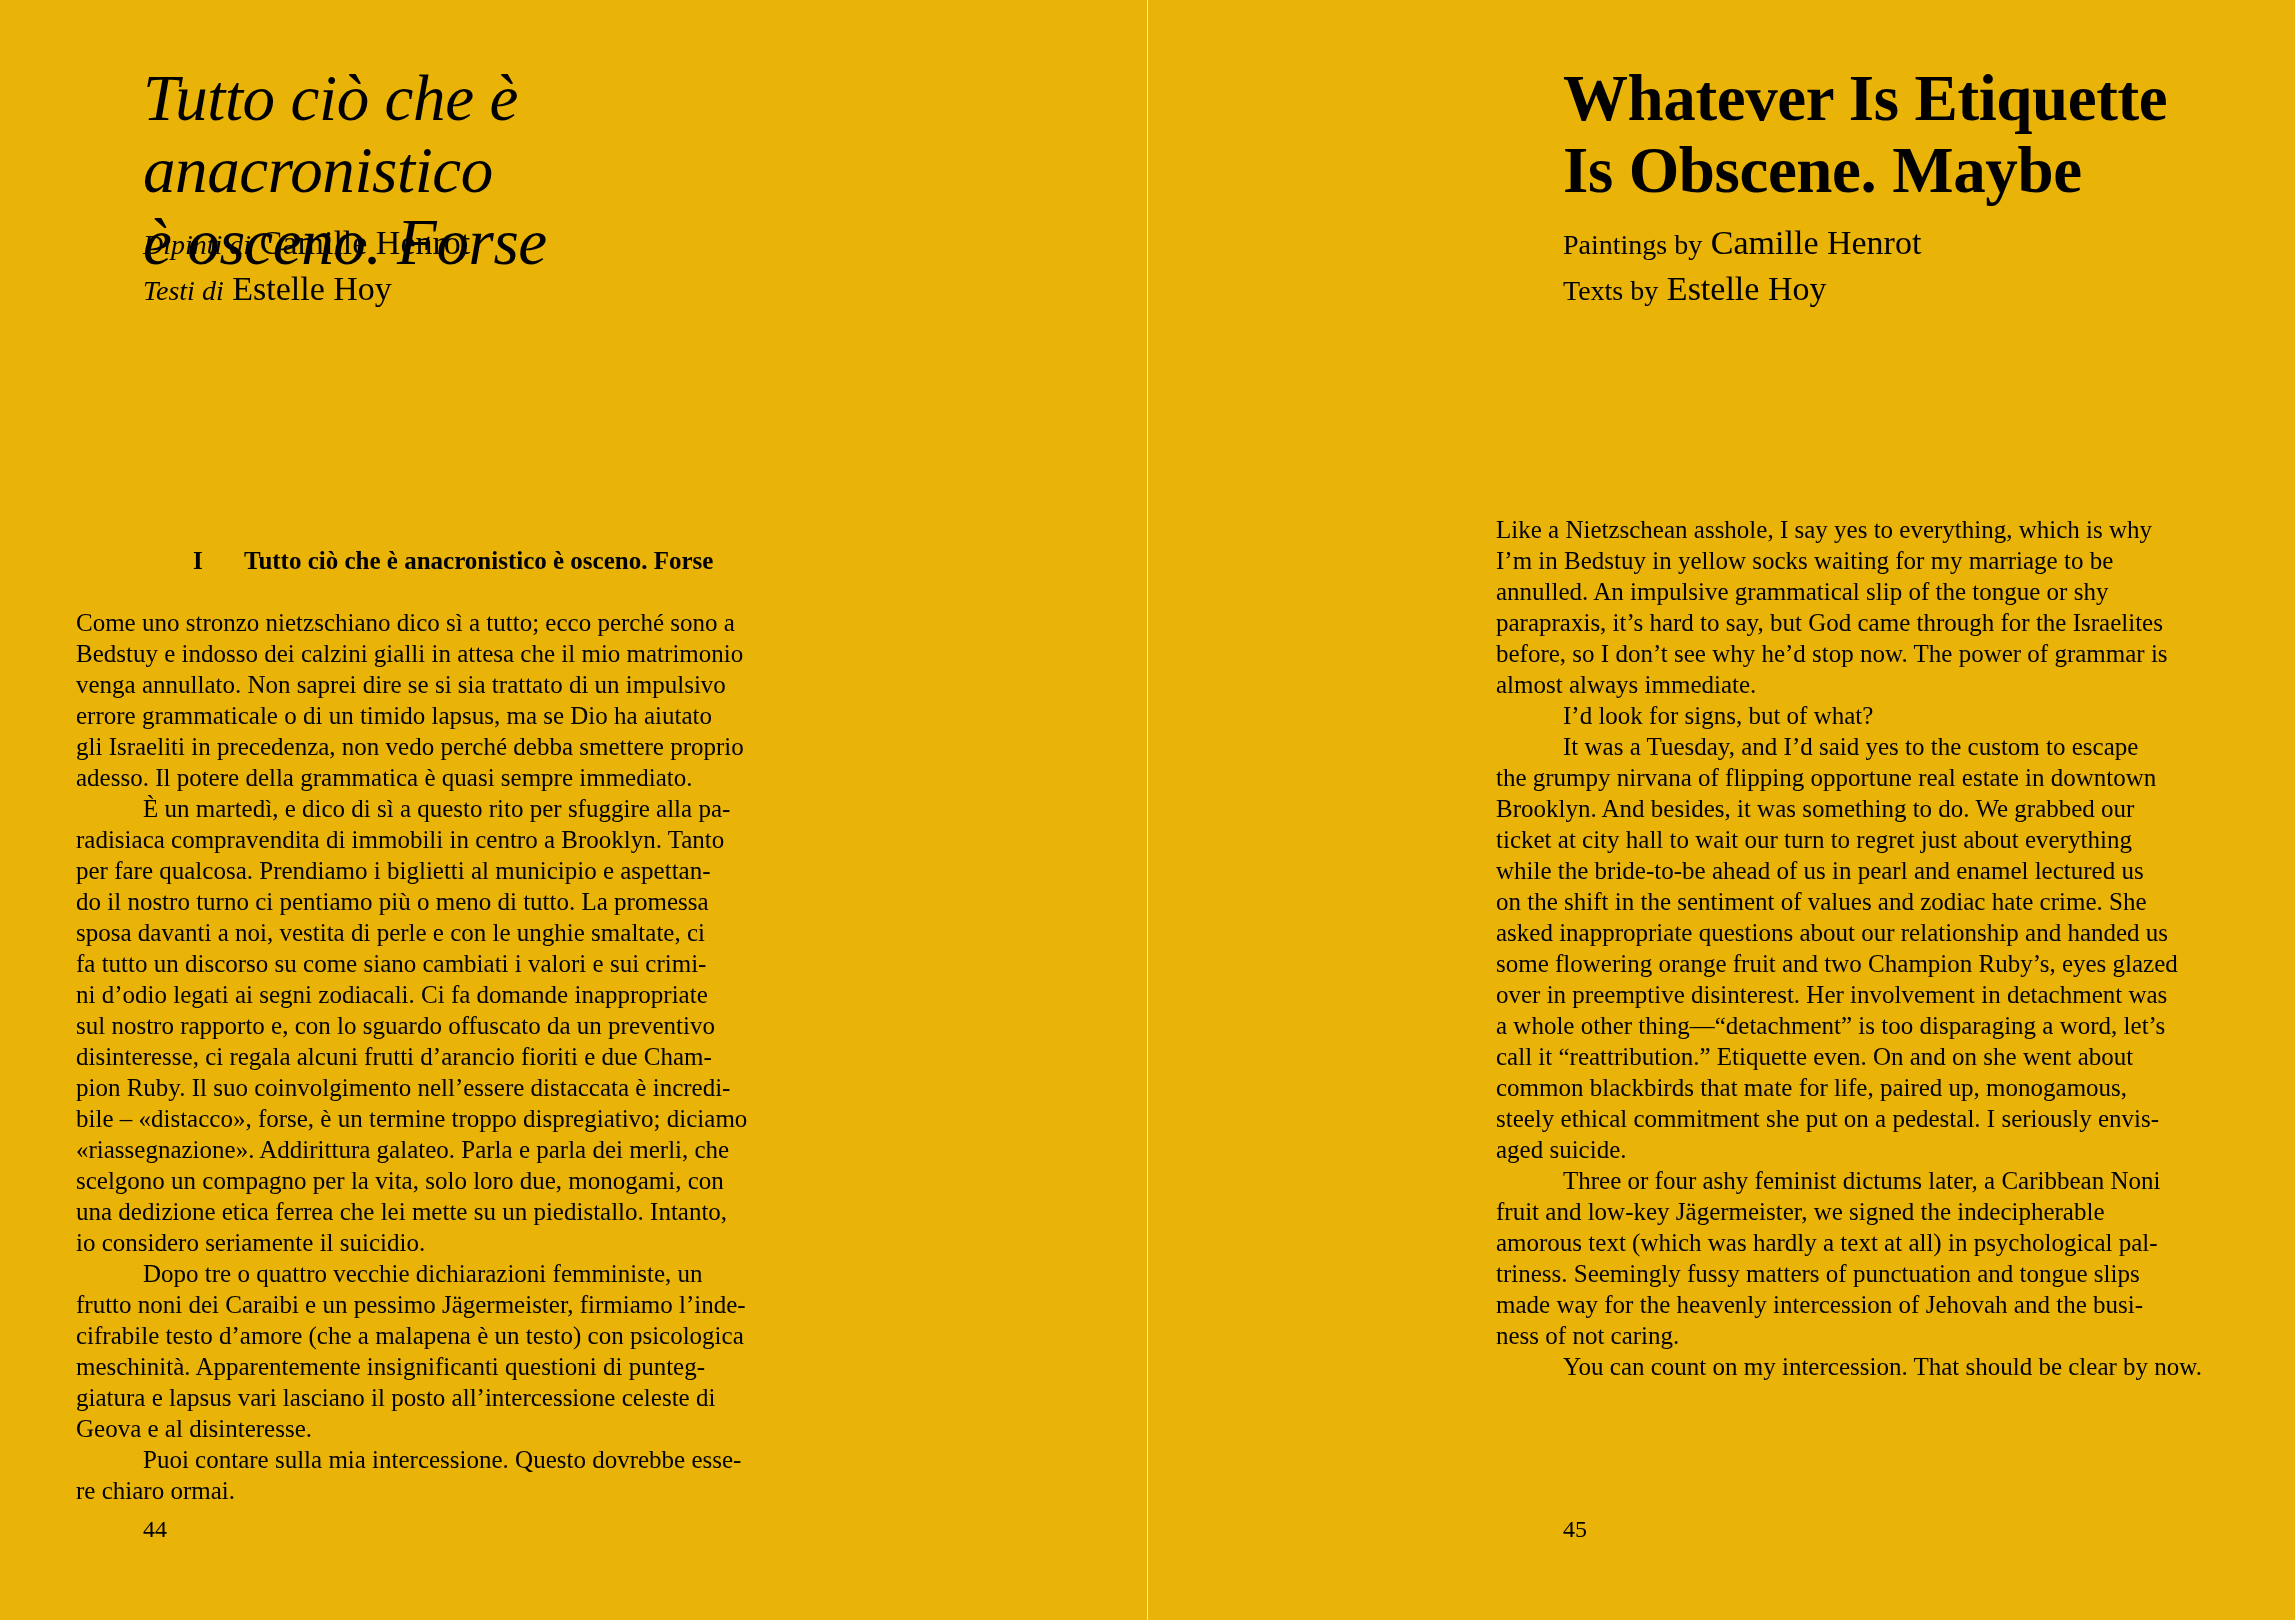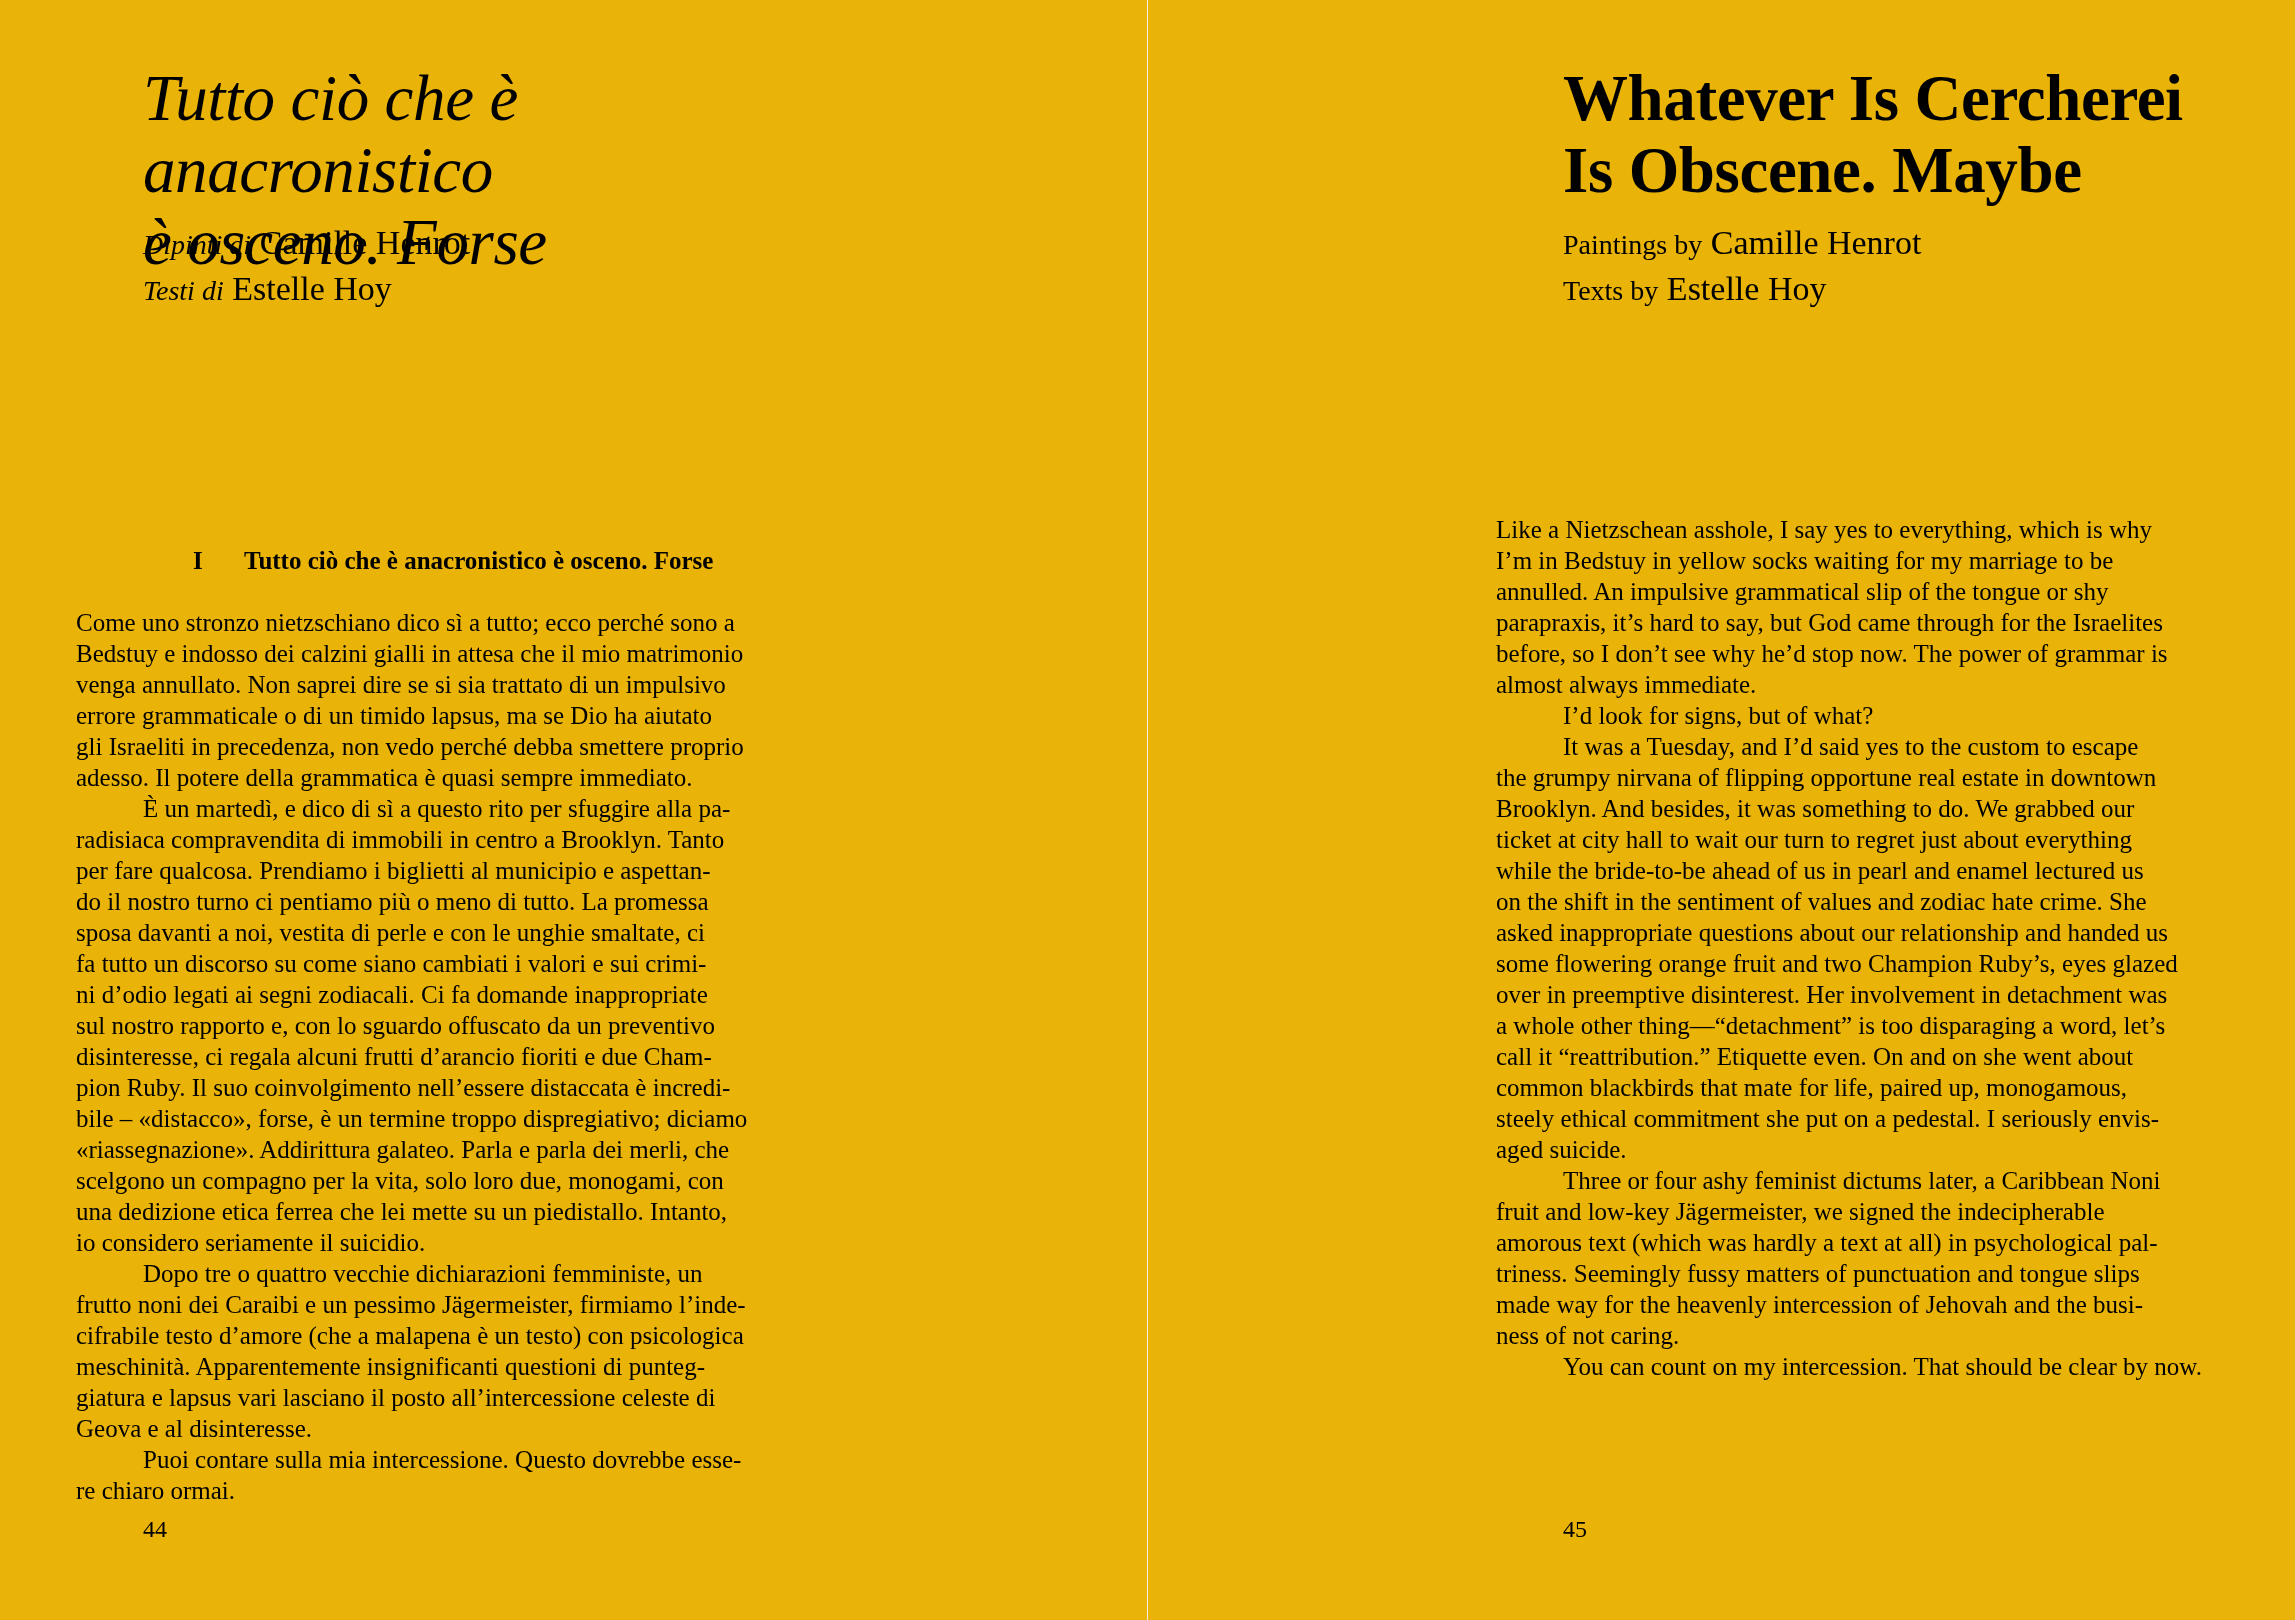--- a/index.html
+++ b/index.html
@@ -151,21 +151,21 @@
 giatura e lapsus vari lasciano il posto all’intercessione celeste di
 Geova e al disinteresse.</p>
       <p class="para indent">Puoi contare sulla mia intercessione. Questo dovrebbe esse-
 re chiaro ormai.</p>
     </div>
 
     <div class="folio">44</div>
   </section>
 
   <section class="page right">
-    <h1 class="title">Whatever Is Cercherei
+    <h1 class="title">Whatever Is Etiquette
 Is Obscene. Maybe</h1>
 
     <div class="byline">
       <div class="byline-row">
         <span class="prefix">Paintings by</span><span class="name">Camille Henrot</span>
       </div>
       <div class="byline-row">
         <span class="prefix">Texts by</span><span class="name">Estelle Hoy</span>
       </div>
     </div>

